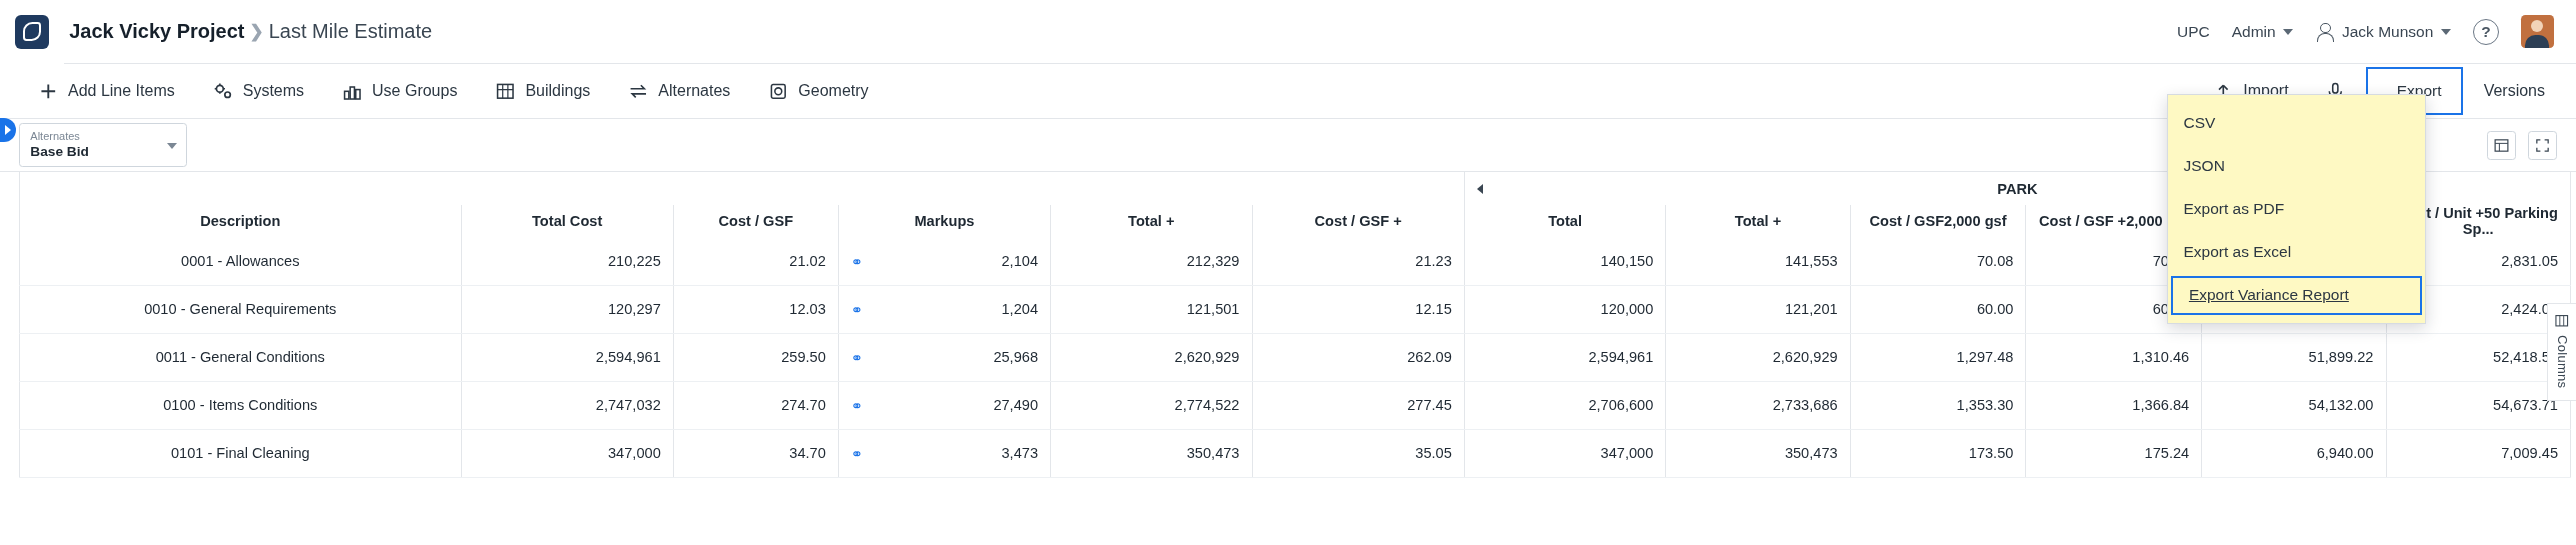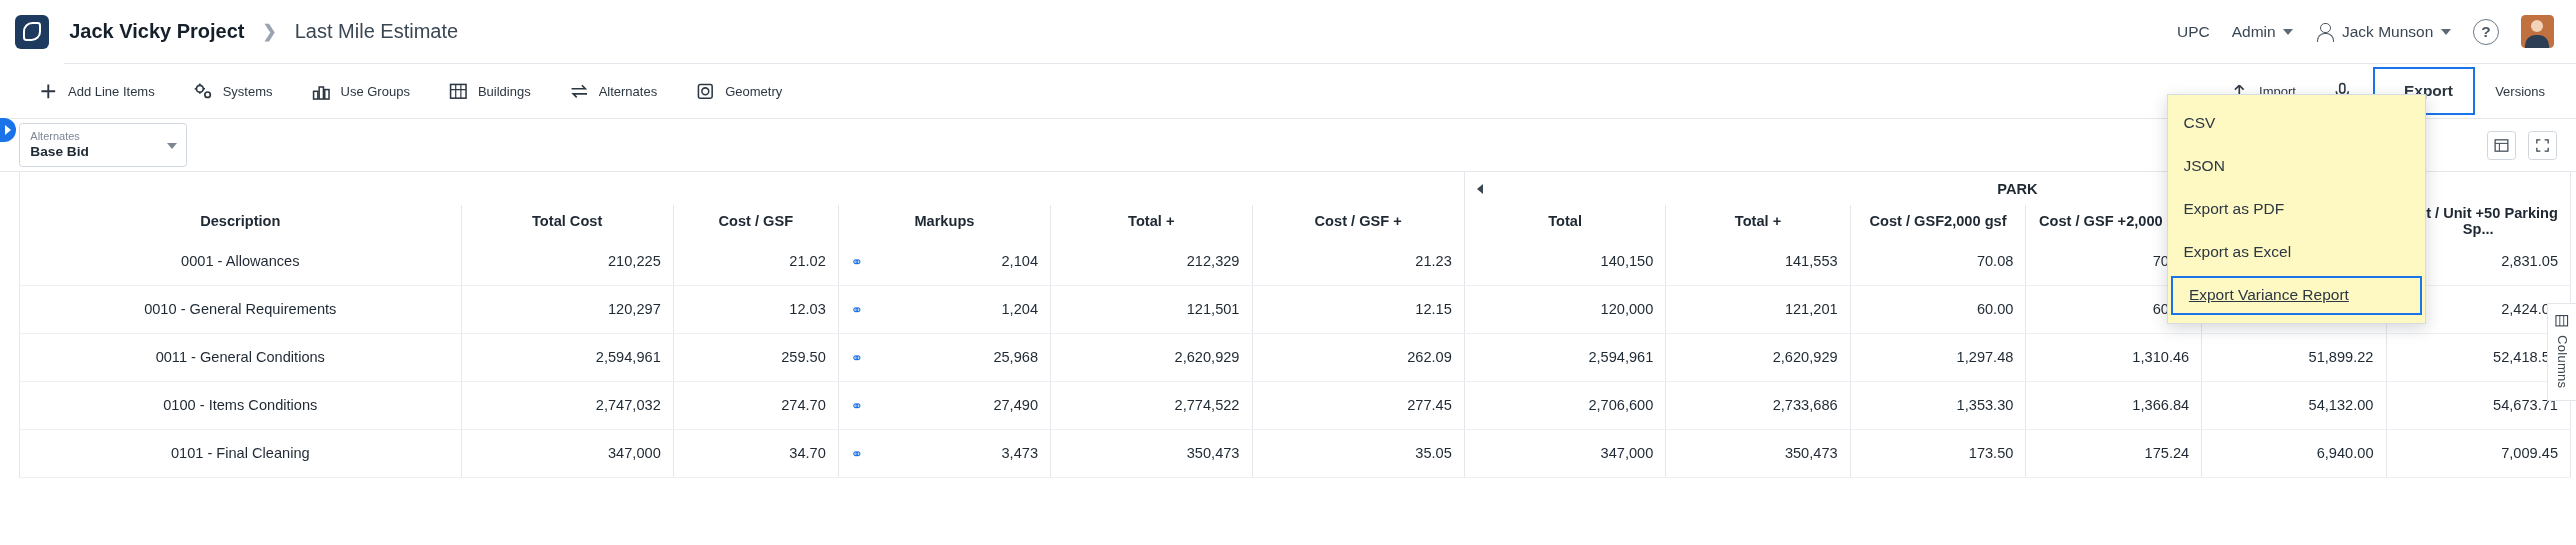--- a/index.html
+++ b/index.html
@@ -37,21 +37,21 @@
     display: flex; align-items: center; justify-content: center;
   }
   .logo-mark:after {
     content: "";
     width: 14.6px; height: 14.6px;
     border: 2.6px solid #ffffff;
     border-radius: 50% 3.4px 50% 3.4px;
   }
   .breadcrumb {
     display: flex; align-items: center;
-    gap: 18px;
+    gap: 5px;
     font-size: 20px;
     margin-left: 5.2px;
   }
   .crumb-strong { font-weight: bold; color: #16202b; font-size: 20px; }
   .crumb-sep { color: #9aa5b1; font-size: 17px; font-weight: bold; }
   .crumb-plain { color: #3a4652; font-size: 20px; }
 
   .topbar-right {
     margin-left: auto;
     display: flex;
@@ -120,40 +120,39 @@
     height: 55px;
     display: flex;
     align-items: center;
     border-bottom: 0.9px solid #e3e6ea;
     padding-left: 19px;
     position: relative;
     background: #fff;
   }
   .tool {
     display: flex; align-items: center; gap: 9.4px;
-    font-size: 13px; color: #2c3742;
+    font-size: 16px; color: #2c3742;
     padding: 0 19px;
     height: 55px;
   }
   .tool .ti { width: 20.6px; height: 20.6px; display: block; }
   .toolbar-right {
     margin-left: auto;
     display: flex;
     align-items: center;
     gap: 5px;
     padding-right: 15.5px;
   }
   .tool.plain { padding: 0 15.5px; }
   .export-wrap {
     border: 2.6px solid #1a73e8;
     padding: 2.6px;
     display: flex;
     align-items: flex-end;
     height: 48px;
-    font-weight: bold;
   }
   .export-btn {
     display: flex; align-items: center; gap: 9.4px;
     font-size: 15.5px; color: #2c3742;
     padding: 0 17px; height: 100%;
   }
 
   
   .collapse-tab {
     position: absolute;

